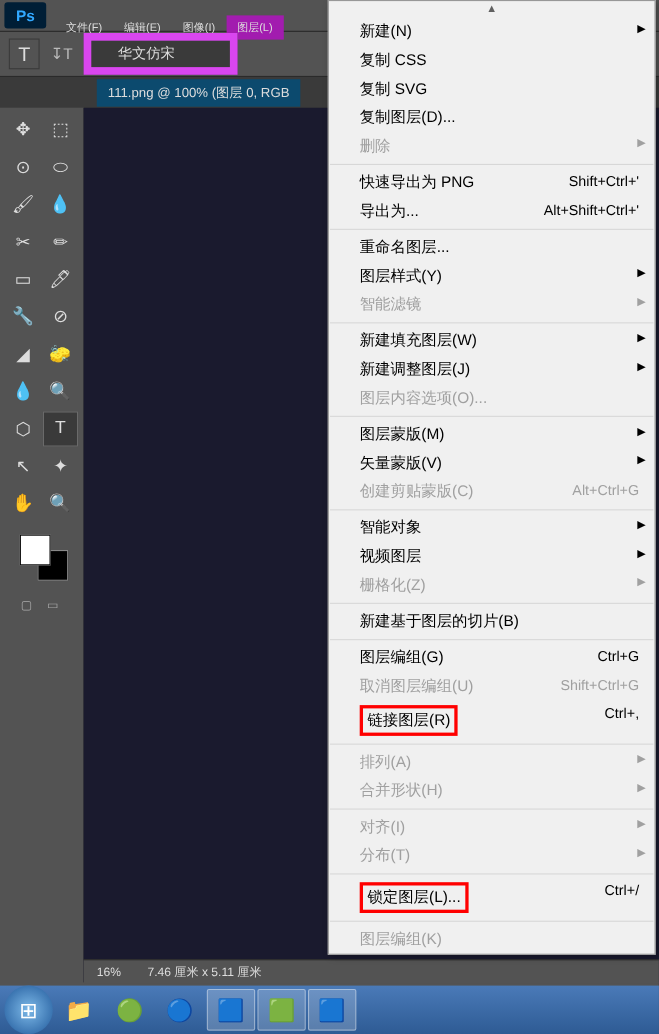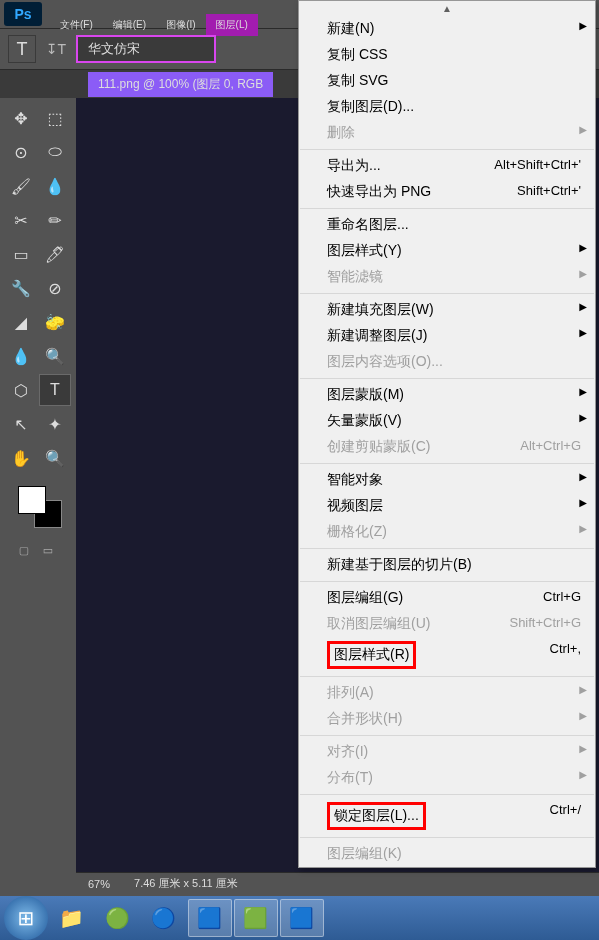--- a/index.html
+++ b/index.html
@@ -6,24 +6,24 @@
 body { width: 599px; height: 940px; background: #535353; overflow: hidden; position: relative; }
 
 .menubar { height: 28px; background: #535353; display: flex; align-items: center; padding-left: 4px; }
 .ps-logo { width: 38px; height: 24px; background: #001e36; color: #31a8ff; display: flex; align-items: center; justify-content: center; font-weight: bold; font-size: 14px; border-radius: 3px; margin-right: 8px; }
 .menu-item { color: #ddd; font-size: 10px; padding: 4px 10px; cursor: pointer; margin-top: 21px; }
 .menu-item.active { background: #a21caf; }
 
 .options-bar { height: 42px; background: #535353; border-top: 1px solid #2a2a2a; border-bottom: 1px solid #2a2a2a; display: flex; align-items: center; padding-left: 8px; gap: 8px; }
 .tool-indicator { width: 28px; height: 28px; display: flex; align-items: center; justify-content: center; color: #ddd; font-size: 18px; border: 1px solid #3a3a3a; }
 .opt-icon { width: 24px; height: 24px; color: #bbb; display: flex; align-items: center; justify-content: center; font-size: 14px; }
-.font-field { background: #3a3a3a; border: 2px solid #d946ef; color: #ddd; padding: 3px 10px; font-size: 13px; min-width: 140px; }
+.font-field { background: #3a3a3a; border: 7px solid #d946ef; color: #ddd; padding: 3px 24px; font-size: 13px; min-width: 140px; }
 
 .tab-bar { height: 28px; background: #3a3a3a; display: flex; align-items: center; padding-left: 88px; }
-.doc-tab { color: #ddd; font-size: 12px; padding: 4px 10px; background: #8b5cf6; }
+.doc-tab { color: #ddd; font-size: 12px; padding: 4px 10px; background: #0c4a6e; }
 
 .workspace { display: flex; height: 795px; }
 .tools-panel { width: 76px; background: #535353; padding: 4px; display: flex; flex-direction: column; }
 .tool-grid { display: grid; grid-template-columns: 32px 32px; gap: 2px; justify-content: center; }
 .tool-btn { width: 32px; height: 32px; display: flex; align-items: center; justify-content: center; color: #ddd; font-size: 16px; cursor: pointer; }
 .tool-btn.active { background: #3a3a3a; border: 1px solid #6a6a6a; }
 .color-swatch-area { margin-top: 12px; display: flex; justify-content: center; position: relative; height: 44px; }
 .swatch-fg { width: 28px; height: 28px; background: #fff; border: 1px solid #000; position: absolute; left: 14px; top: 0; z-index: 2; }
 .swatch-bg { width: 28px; height: 28px; background: #000; border: 1px solid #888; position: absolute; left: 30px; top: 14px; z-index: 1; }
 .bottom-tools { margin-top: 12px; display: flex; gap: 4px; justify-content: flex-start; padding-left: 10px; }
@@ -105,21 +105,21 @@
       <div class="bt">▢</div>
       <div class="bt">▭</div>
     </div>
   </div>
   <div class="canvas-area">
     <div class="canvas-bg"></div>
   </div>
 </div>
 
 <div class="status-bar">
-  <span>67%</span>
+  <span>16%</span>
   <span>7.46 厘米 x 5.11 厘米</span>
 </div>
 
 <div class="dropdown-menu">
   <div class="scroll-arrow">▲</div>
   <div id="menu-body">
       <div class="menu-row">
         <span class="menu-label">新建(N)</span>
         <span class="submenu-arrow">▶</span>
       </div>
@@ -131,27 +131,27 @@
       </div>
       <div class="menu-row">
         <span class="menu-label">复制图层(D)...</span>
       </div>
       <div class="menu-row disabled">
         <span class="menu-label">删除</span>
         <span class="submenu-arrow">▶</span>
       </div>
       <div class="menu-sep"></div>
       <div class="menu-row">
+        <span class="menu-label">快速导出为 PNG</span>
+        <span class="menu-shortcut">Shift+Ctrl+'</span>
+      </div>
+      <div class="menu-row">
         <span class="menu-label">导出为...</span>
         <span class="menu-shortcut">Alt+Shift+Ctrl+'</span>
       </div>
-      <div class="menu-row">
-        <span class="menu-label">快速导出为 PNG</span>
-        <span class="menu-shortcut">Shift+Ctrl+'</span>
-      </div>
       <div class="menu-sep"></div>
       <div class="menu-row">
         <span class="menu-label">重命名图层...</span>
       </div>
       <div class="menu-row">
         <span class="menu-label">图层样式(Y)</span>
         <span class="submenu-arrow">▶</span>
       </div>
       <div class="menu-row disabled">
         <span class="menu-label">智能滤镜</span>
@@ -202,21 +202,21 @@
       <div class="menu-sep"></div>
       <div class="menu-row">
         <span class="menu-label">图层编组(G)</span>
         <span class="menu-shortcut">Ctrl+G</span>
       </div>
       <div class="menu-row disabled">
         <span class="menu-label">取消图层编组(U)</span>
         <span class="menu-shortcut">Shift+Ctrl+G</span>
       </div>
       <div class="menu-row">
-        <span class="menu-label"><span class="highlight-box">图层样式(R)</span></span>
+        <span class="menu-label"><span class="highlight-box">链接图层(R)</span></span>
         <span class="menu-shortcut">Ctrl+,</span>
       </div>
       <div class="menu-sep"></div>
       <div class="menu-row disabled">
         <span class="menu-label">排列(A)</span>
         <span class="submenu-arrow">▶</span>
       </div>
       <div class="menu-row disabled">
         <span class="menu-label">合并形状(H)</span>
         <span class="submenu-arrow">▶</span>

